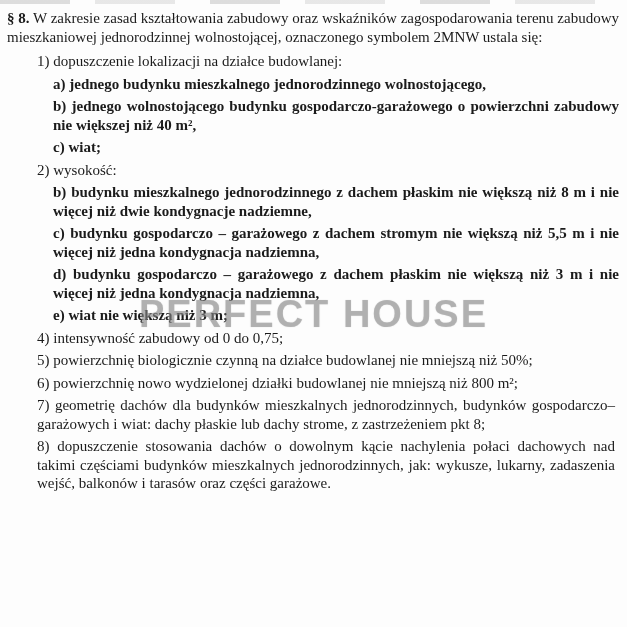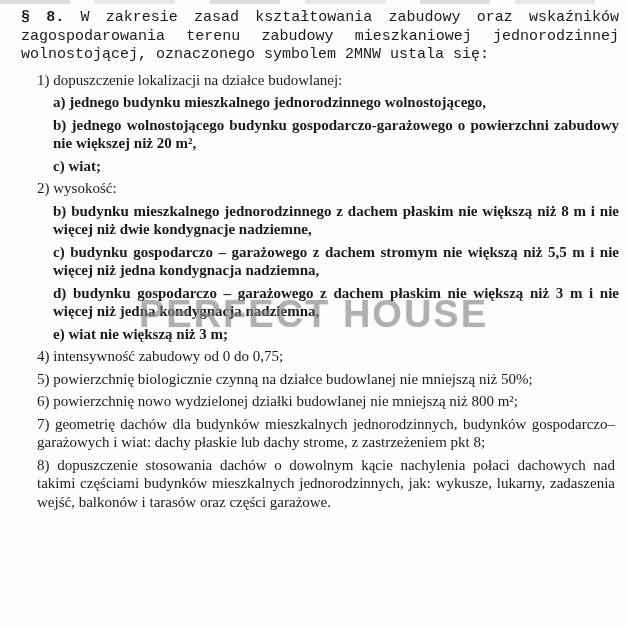--- a/index.html
+++ b/index.html
@@ -23,21 +23,21 @@
       rgba(255,255,255,0) 70px, rgba(255,255,255,0) 95px,
       rgba(185,185,185,.45) 95px, rgba(185,185,185,.45) 175px,
       rgba(255,255,255,0) 175px, rgba(255,255,255,0) 210px);
     opacity: .7;
   }
   .page {
     position: relative;
     padding: 9px 8px 0 7px;
     text-align: justify;
   }
-  .intro { margin: 0 0 6px 14px; font-family: Liberation Mono, monospace; }
+  .intro { margin: 0 0 6px 0; }
   .intro .section-no { font-weight: bold; }
   .item  { margin: 4px 4px 0 30px; }
   .subitem { margin: 4px 0 0 46px; font-weight: bold; }
   .watermark {
     position: absolute;
     top: 295px;
     left: 50%;
     transform: translateX(-50%);
     font-family: Liberation Sans, sans-serif;
     font-weight: bold;
@@ -59,21 +59,21 @@
 <div class="watermark">PERFECT HOUSE</div>
 
 <div class="page">
 
   <p class="intro"><span class="section-no">§ 8.</span> <span>W zakresie zasad kształtowania zabudowy oraz wskaźników zagospodarowania terenu zabudowy mieszkaniowej jednorodzinnej wolnostojącej, oznaczonego symbolem 2MNW ustala się:</span></p>
 
   <div class="item"><span>1)</span> <span>dopuszczenie lokalizacji na działce budowlanej:</span></div>
 
   <div class="subitem"><span>a)</span> <span>jednego budynku mieszkalnego jednorodzinnego wolnostojącego,</span></div>
 
-  <div class="subitem"><span>b)</span> <span>jednego wolnostojącego budynku gospodarczo-garażowego o powierzchni zabudowy nie większej niż 20 m²,</span></div>
+  <div class="subitem"><span>b)</span> <span>jednego wolnostojącego budynku gospodarczo-garażowego o powierzchni zabudowy nie większej niż 40 m²,</span></div>
 
   <div class="subitem"><span>c)</span> <span>wiat;</span></div>
 
   <div class="item"><span>2)</span> <span>wysokość:</span></div>
 
 
   <div class="subitem"><span>b)</span> <span>budynku mieszkalnego jednorodzinnego z dachem płaskim nie większą niż 8 m i nie więcej niż dwie kondygnacje nadziemne,</span></div>
 
   <div class="subitem"><span>c)</span> <span>budynku gospodarczo – garażowego z dachem stromym nie większą niż 5,5 m i nie więcej niż jedna kondygnacja nadziemna,</span></div>
 

